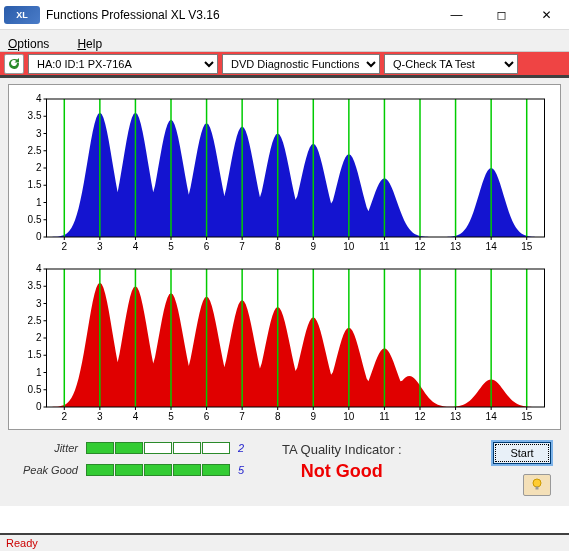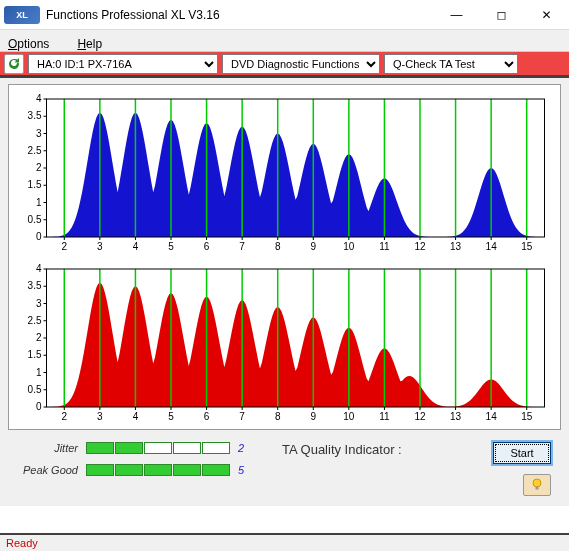--- a/index.html
+++ b/index.html
@@ -221,20 +221,21 @@
             <div class="box filled"></div>
             <div class="box filled"></div>
             <div class="box filled"></div>
             <div class="box filled"></div>
           </div>
         <div class="metric-val">5</div>
       </div>
     </div>
     <div class="ta-block">
       <div class="ta-title">TA Quality Indicator :</div>
+      <div class="ta-value">Not Good</div>
     </div>
     <div class="right-btns">
       <div class="btn focus">Start</div>
       <div class="iconbtn">
         <svg width="14" height="14" viewBox="0 0 14 14">
             <circle cx="7" cy="5" r="4" fill="#ffcc33" stroke="#cc9900"></circle>
             <rect x="5.5" y="8.5" width="3" height="3" fill="#999"></rect>
           </svg>
       </div>
     </div>

